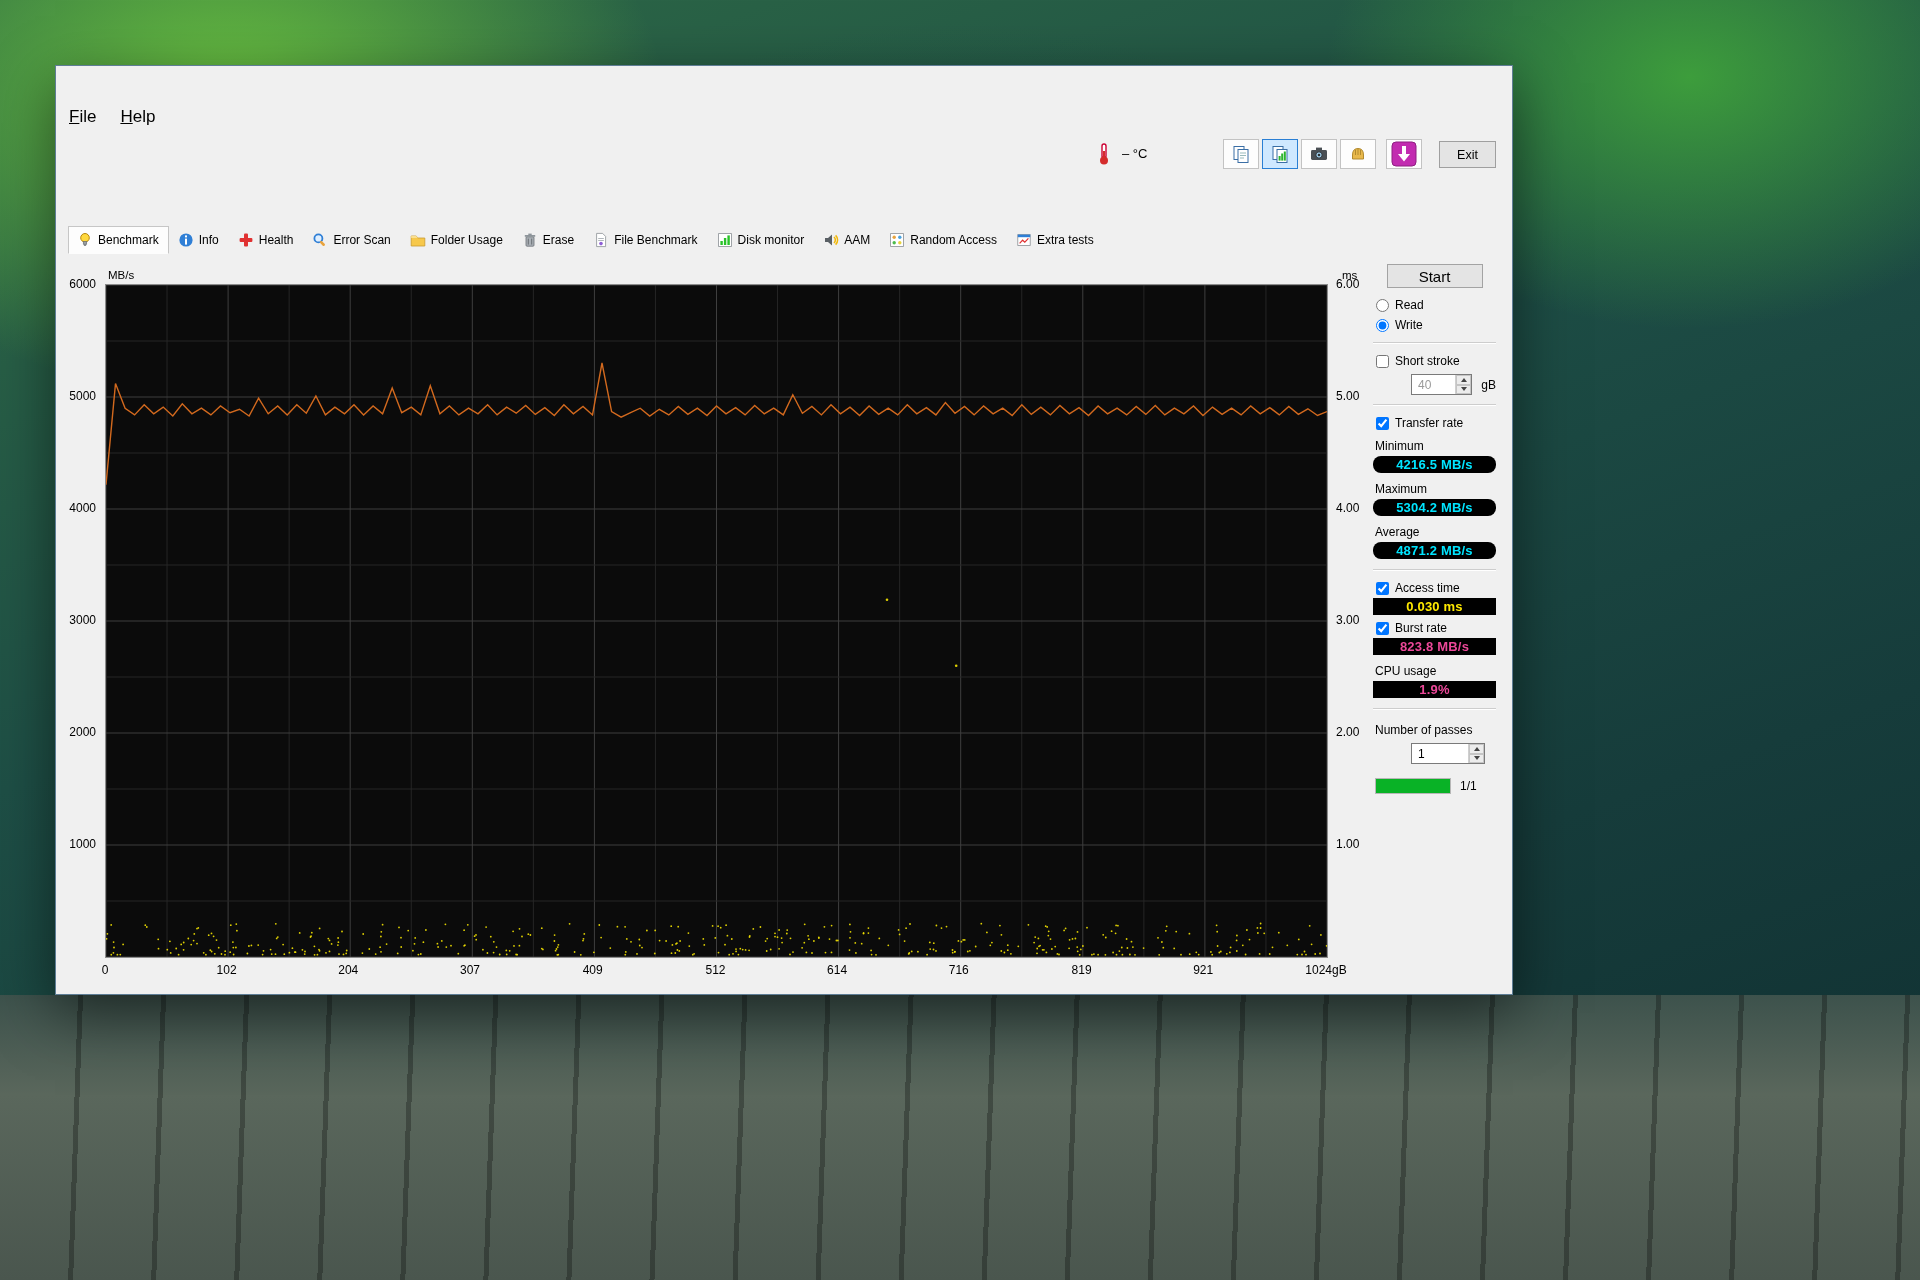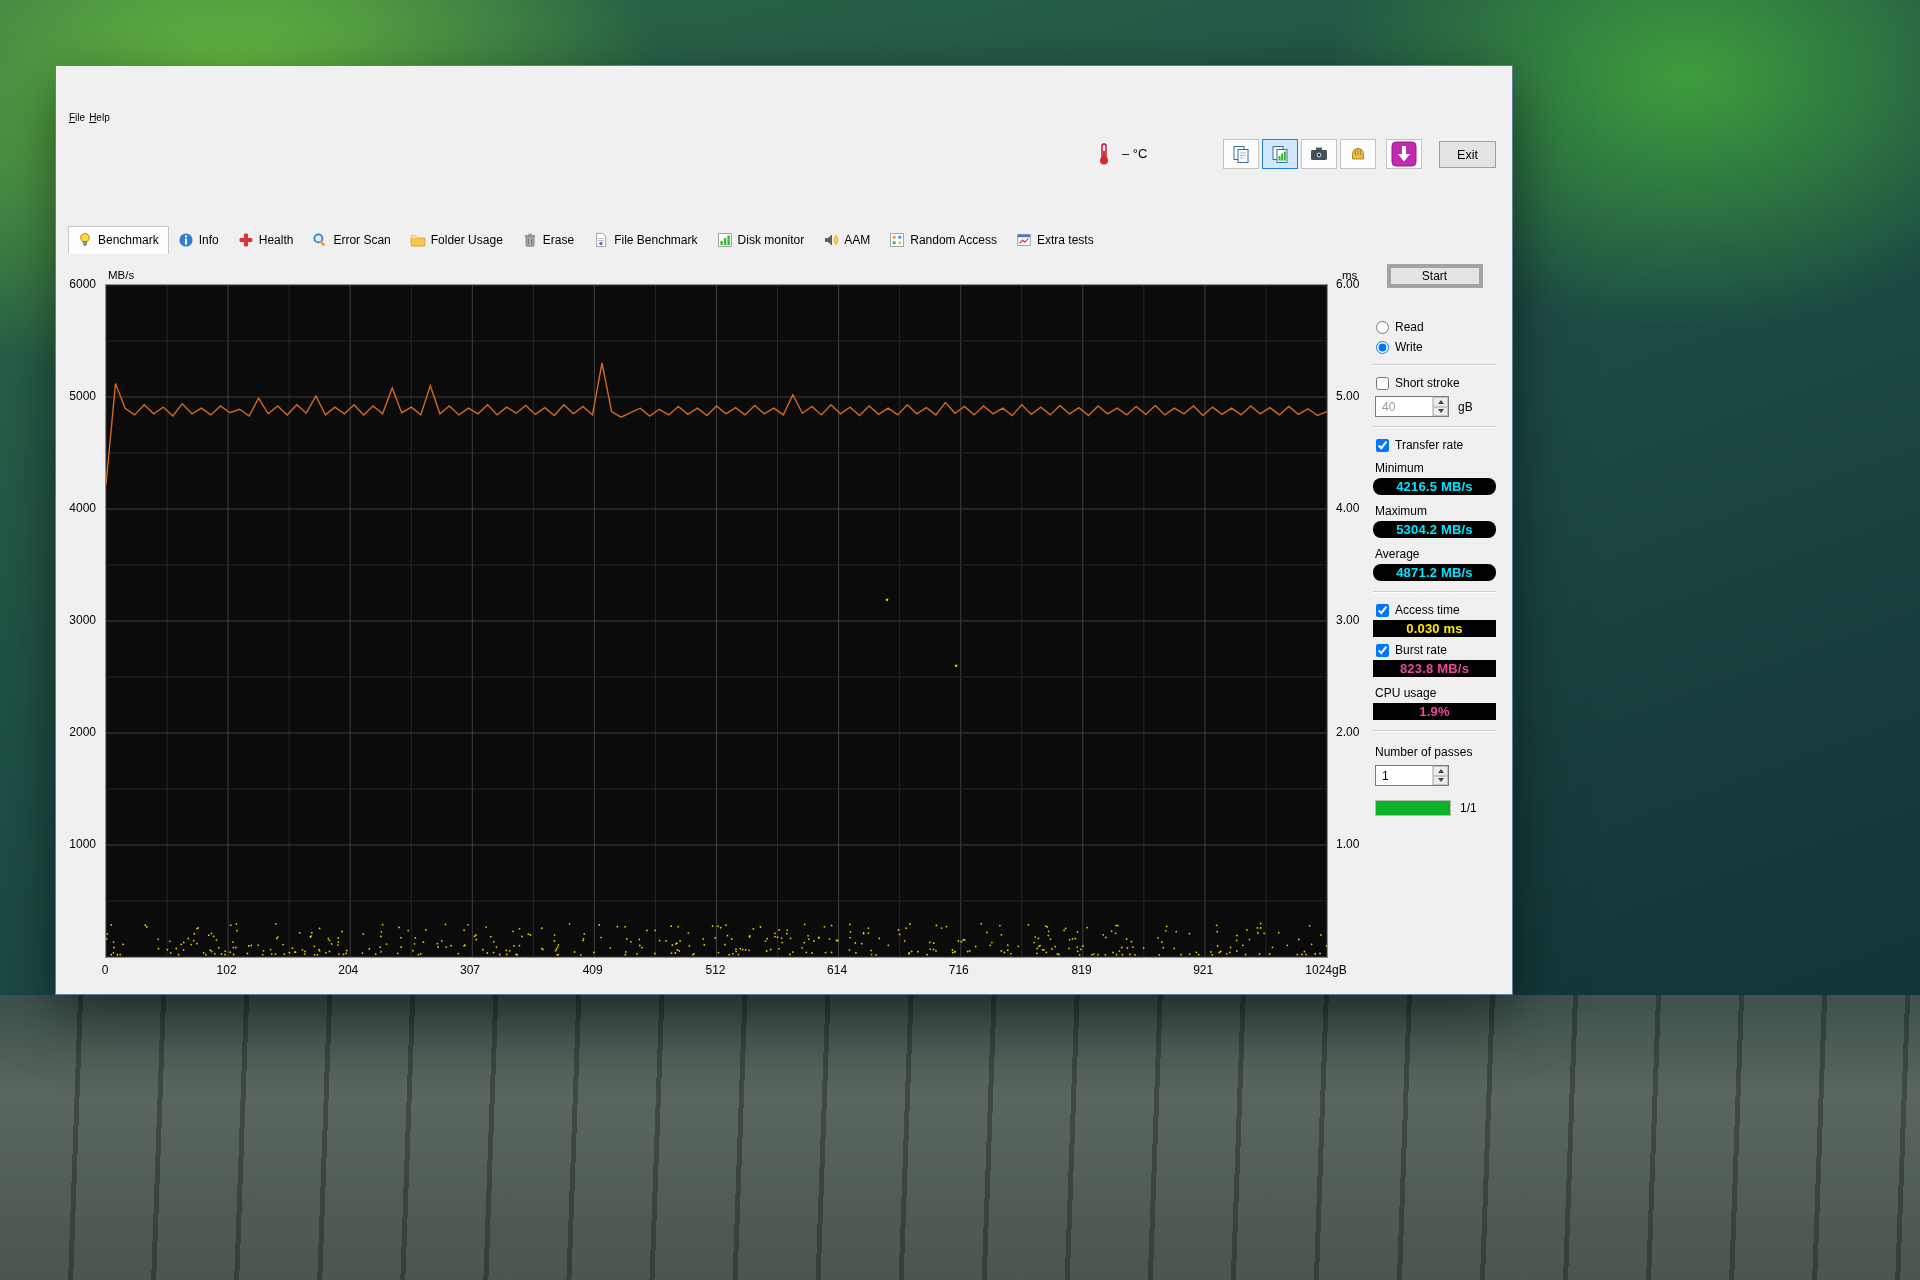--- a/index.html
+++ b/index.html
@@ -25,21 +25,21 @@
   .title-text{font-size:13px;}
   .win-controls{position:absolute;right:0;top:0;height:38px;display:flex;}
   .win-btn{width:46px;height:38px;display:flex;align-items:center;justify-content:center;cursor:default;}
   .glyph-min{display:block;width:11px;height:1.4px;background:#000;}
   .glyph-max{display:block;width:10px;height:10px;border:1.2px solid #000;}
   .glyph-close{position:relative;display:block;width:12px;height:12px;}
   .glyph-close::before,.glyph-close::after{content:"";position:absolute;left:5.3px;top:-1px;width:1.4px;height:14px;background:#000;}
   .glyph-close::before{transform:rotate(45deg);} .glyph-close::after{transform:rotate(-45deg);}
   
   .menubar{position:absolute;left:0;top:38px;right:0;height:26px;display:flex;align-items:center;
-    padding-left:13px;gap:4px;background:#f0f0f0;font-size:10px;}
+    padding-left:13px;gap:24px;background:#f0f0f0;font-size:17px;}
   .menu-item{cursor:default;}
   
   .combo{position:absolute;left:10px;top:72px;width:1003px;height:31px;background:#fff;
     border:1px solid #7a7a7a;display:flex;align-items:center;padding:0 11px;font-size:13px;box-sizing:border-box;}
   .combo-arrow{position:absolute;right:12px;top:11px;width:8px;height:8px;border-right:1.6px solid #444;
     border-bottom:1.6px solid #444;transform:rotate(45deg) scale(1,.8);}
   .thermo{position:absolute;left:1041px;top:76px;}
   .temp-text{position:absolute;left:1066px;top:80px;font-size:13px;}
   .tool-btn{position:absolute;top:73px;width:36px;height:30px;background:#fdfdfd;border:1px solid #c3c3c3;
     display:flex;align-items:center;justify-content:center;box-sizing:border-box;cursor:default;}
@@ -60,28 +60,28 @@
   #plot-svg{width:100%;height:100%;display:block;}
   .y-labels{position:absolute;top:219px;height:672px;font-size:12px;}
   .y-labels.left{left:0;width:45px;}
   .y-labels.left span{position:absolute;right:5px;}
   .y-labels.right{left:1276px;width:42px;}
   .y-labels.right span{position:absolute;left:4px;}
   .x-labels{position:absolute;left:49px;top:897px;width:1221px;height:16px;font-size:12px;}
   .x-labels span{position:absolute;transform:translateX(-50%);white-space:nowrap;}
   
   .side-panel{position:absolute;left:1317px;top:198px;width:123px;display:flex;flex-direction:column;font-size:12px;}
-  .start-btn{width:96px;height:24px;align-self:center;background:#e4e4e4;border:4px solid #a3a3a3;
-    font-size:12px;font-family:inherit;margin-bottom:29px;}
+  .start-btn{width:96px;height:24px;align-self:center;background:#e4e4e4;border:1px solid #a3a3a3;
+    font-size:15px;font-family:inherit;margin-bottom:7px;}
   .opt-row{display:flex;align-items:center;gap:6px;height:20px;margin-left:3px;cursor:default;}
   .opt-row input{margin:0;width:13px;height:13px;}
   .sep{border-top:1px solid #cdcdcd;border-bottom:1px solid #fff;margin:7px 0;}
   .spin-row{display:flex;align-items:center;gap:9px;margin:3px 0 2px 2px;}
   .spinbox{width:74px;height:21px;background:#fff;border:1px solid #7a7a7a;display:flex;align-items:center;
-    justify-content:space-between;padding-left:6px;box-sizing:border-box;}
+    justify-content:space-between;padding-left:6px;box-sizing:border-box;margin-left:36px;}
   .spinbox.disabled{color:#9a9a9a;}
   .spin-arrows{display:flex;flex-direction:column;width:15px;height:100%;border-left:1px solid #cfcfcf;}
   .spin-arrows i{flex:1;display:flex;align-items:center;justify-content:center;background:#ececec;border:1px solid #c5c5c5;}
   .tri-up{width:0;height:0;border-left:3px solid transparent;border-right:3px solid transparent;border-bottom:4px solid #444;}
   .tri-dn{width:0;height:0;border-left:3px solid transparent;border-right:3px solid transparent;border-top:4px solid #444;}
   .stat-label{margin:6px 0 3px 2px;}
   .stat-value{height:17px;background:#000;font-weight:bold;font-size:13px;display:flex;align-items:center;
     justify-content:center;margin-bottom:3px;letter-spacing:.2px;}
   .stat-value.cyan{color:#00e5ff;border-radius:8px;} .stat-value.yellow{color:#ffe900;} .stat-value.white{color:#ec4899;text-align:center;}
   .progress-row{display:flex;align-items:center;gap:9px;margin-top:12px;margin-left:2px;}

